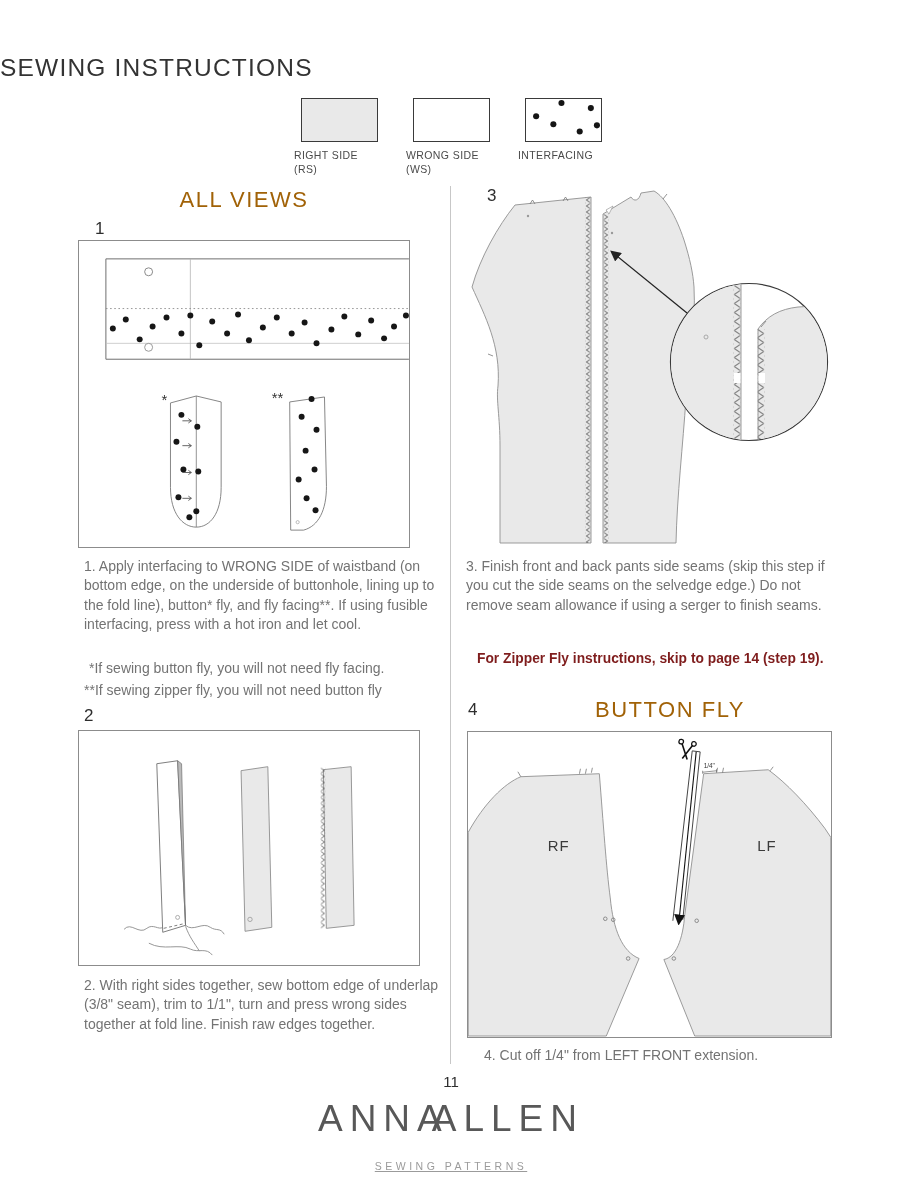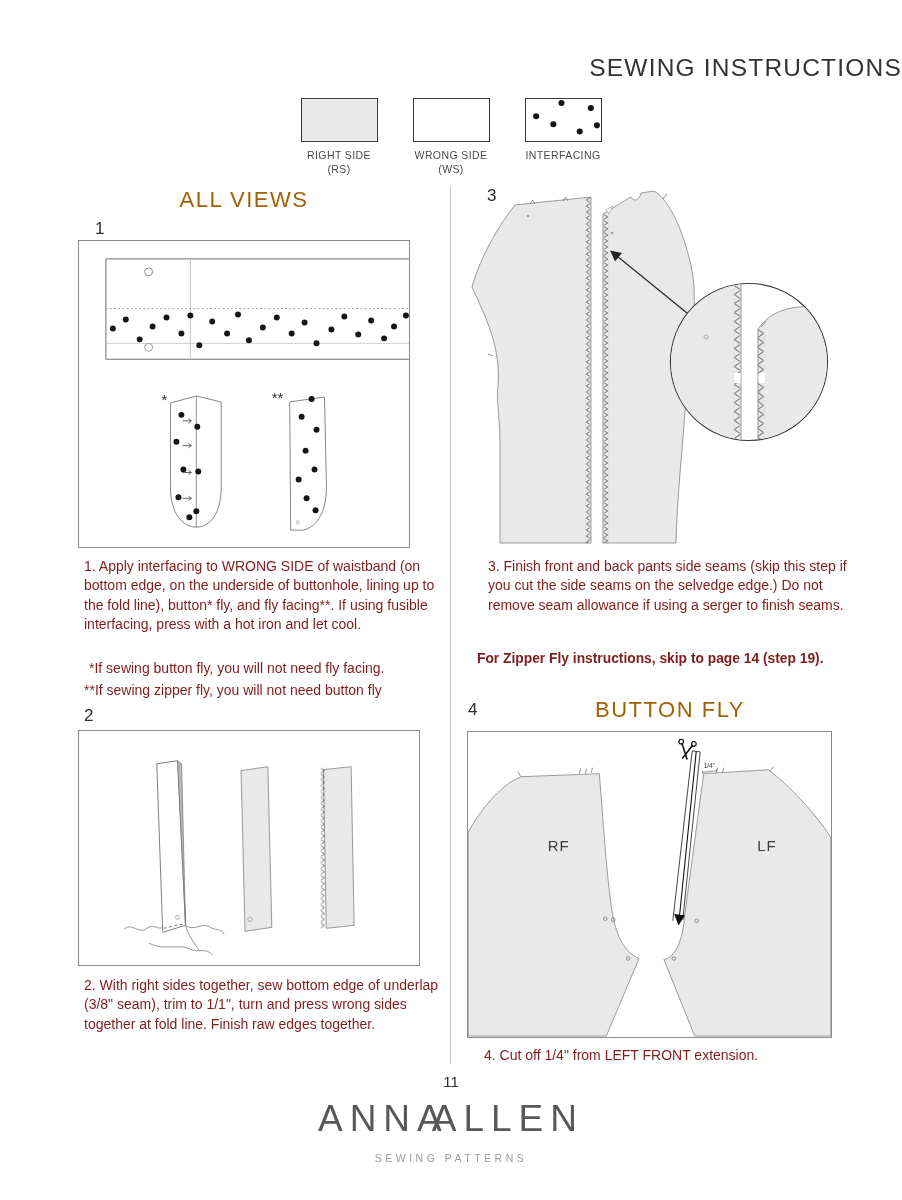--- a/index.html
+++ b/index.html
@@ -1,24 +1,24 @@
 <!DOCTYPE html>
 <html><head>
 <meta charset="utf-8">
 <style>
   * { box-sizing: border-box; margin: 0; padding: 0; }
   body { background: #fff; font-family: "Liberation Sans", sans-serif; }
   .page { position: relative; width: 902px; height: 1200px; background: #fff; overflow: hidden; color: #3e3e3e; }
 
-  .title { position: absolute; top: 54px; left: 0; width: 100%; text-align: right;
+  .title { position: absolute; top: 54px; left: 0; width: 100%; text-align: left;
            font-size: 24.5px; font-weight: 400; letter-spacing: 1.2px; color: #333; }
 
   .legend { position: absolute; top: 98px; left: 0; width: 100%;
             display: flex; justify-content: center; gap: 22px; }
-  .legend-item { width: 90px; text-align: center; }
+  .legend-item { width: 90px; }
   .swatch { width: 77px; height: 44px; border: 1.5px solid #3a3a3a; margin: 0 auto 6px auto; background: #fff; }
   .swatch-rs { background: #e9e9e9; }
   .legend-label { font-size: 10.5px; color: #4a4a4a; letter-spacing: 0.4px; line-height: 1.35; }
 
   .sec-heading { position: absolute; text-align: center; font-size: 22px; font-weight: 400;
                  letter-spacing: 1.5px; color: #a16207; }
   .h-allviews { top: 187px; left: 78px; width: 332px; }
   .h-buttonfly { top: 697px; left: 500px; width: 340px; }
 
   .step-num { position: absolute; font-size: 17px; color: #2e2e2e; }
@@ -28,37 +28,37 @@
   .n4 { left: 468px; top: 700px; }
 
   .figure-box { position: absolute; border: 1px solid #8c8c8c; background: #fff; }
   .box1 { left: 78px; top: 240px; width: 332px; height: 308px; }
   .box2 { left: 78px; top: 730px; width: 342px; height: 236px; }
   .box4 { left: 467px; top: 731px; width: 365px; height: 307px; }
   .figure-box svg, .fig3 svg { display: block; width: 100%; height: 100%; }
 
   .fig3 { position: absolute; left: 460px; top: 186px; width: 380px; height: 360px; }
 
-  .body-text { position: absolute; font-size: 14px; line-height: 1.38; color: #7f1d1d; width: 368px; }
+  .body-text { position: absolute; font-size: 14px; line-height: 1.38; color: #737373; width: 368px; }
   .p1 { left: 84px; top: 557px; }
   .footnotes { left: 84px; top: 658px; line-height: 1.55; white-space: nowrap; width: auto; }
   .fn1 { padding-left: 5px; }
   .p2 { left: 84px; top: 976px; }
-  .p3 { left: 488px; top: 557px; width: 362px; }
+  .p3 { left: 466px; top: 557px; width: 362px; }
   .note { left: 477px; top: 649px; font-weight: 700; font-size: 13.8px; white-space: nowrap; width: auto; color: #7f1d1d; }
   .p4 { left: 484px; top: 1046px; width: 380px; }
 
   .divider { position: absolute; left: 450px; top: 186px; width: 1px; height: 878px; background: #c7c7c7; }
 
   .pagenum { position: absolute; top: 1073px; left: 0; width: 100%; text-align: center;
              font-size: 15px; color: #2e2e2e; }
   .logo { position: absolute; top: 1098px; left: 0; width: 100%; text-align: center; }
   .logo-main { font-size: 37px; color: #585858; letter-spacing: 7px; white-space: nowrap; }
   .logo-part2 { margin-left: -17px; }
-  .logo-sub { font-size: 10.5px; color: #9b9b9b; letter-spacing: 3.5px; margin-top: 12px; }
+  .logo-sub { font-size: 10.5px; color: #9b9b9b; letter-spacing: 3.5px; margin-top: 20px; text-decoration: underline; }
 
   svg text { font-family: "Liberation Sans", sans-serif; }
 </style>
 </head>
 <body>
 
 <div class="page">
 
   <h1 class="title">SEWING INSTRUCTIONS</h1>
 

